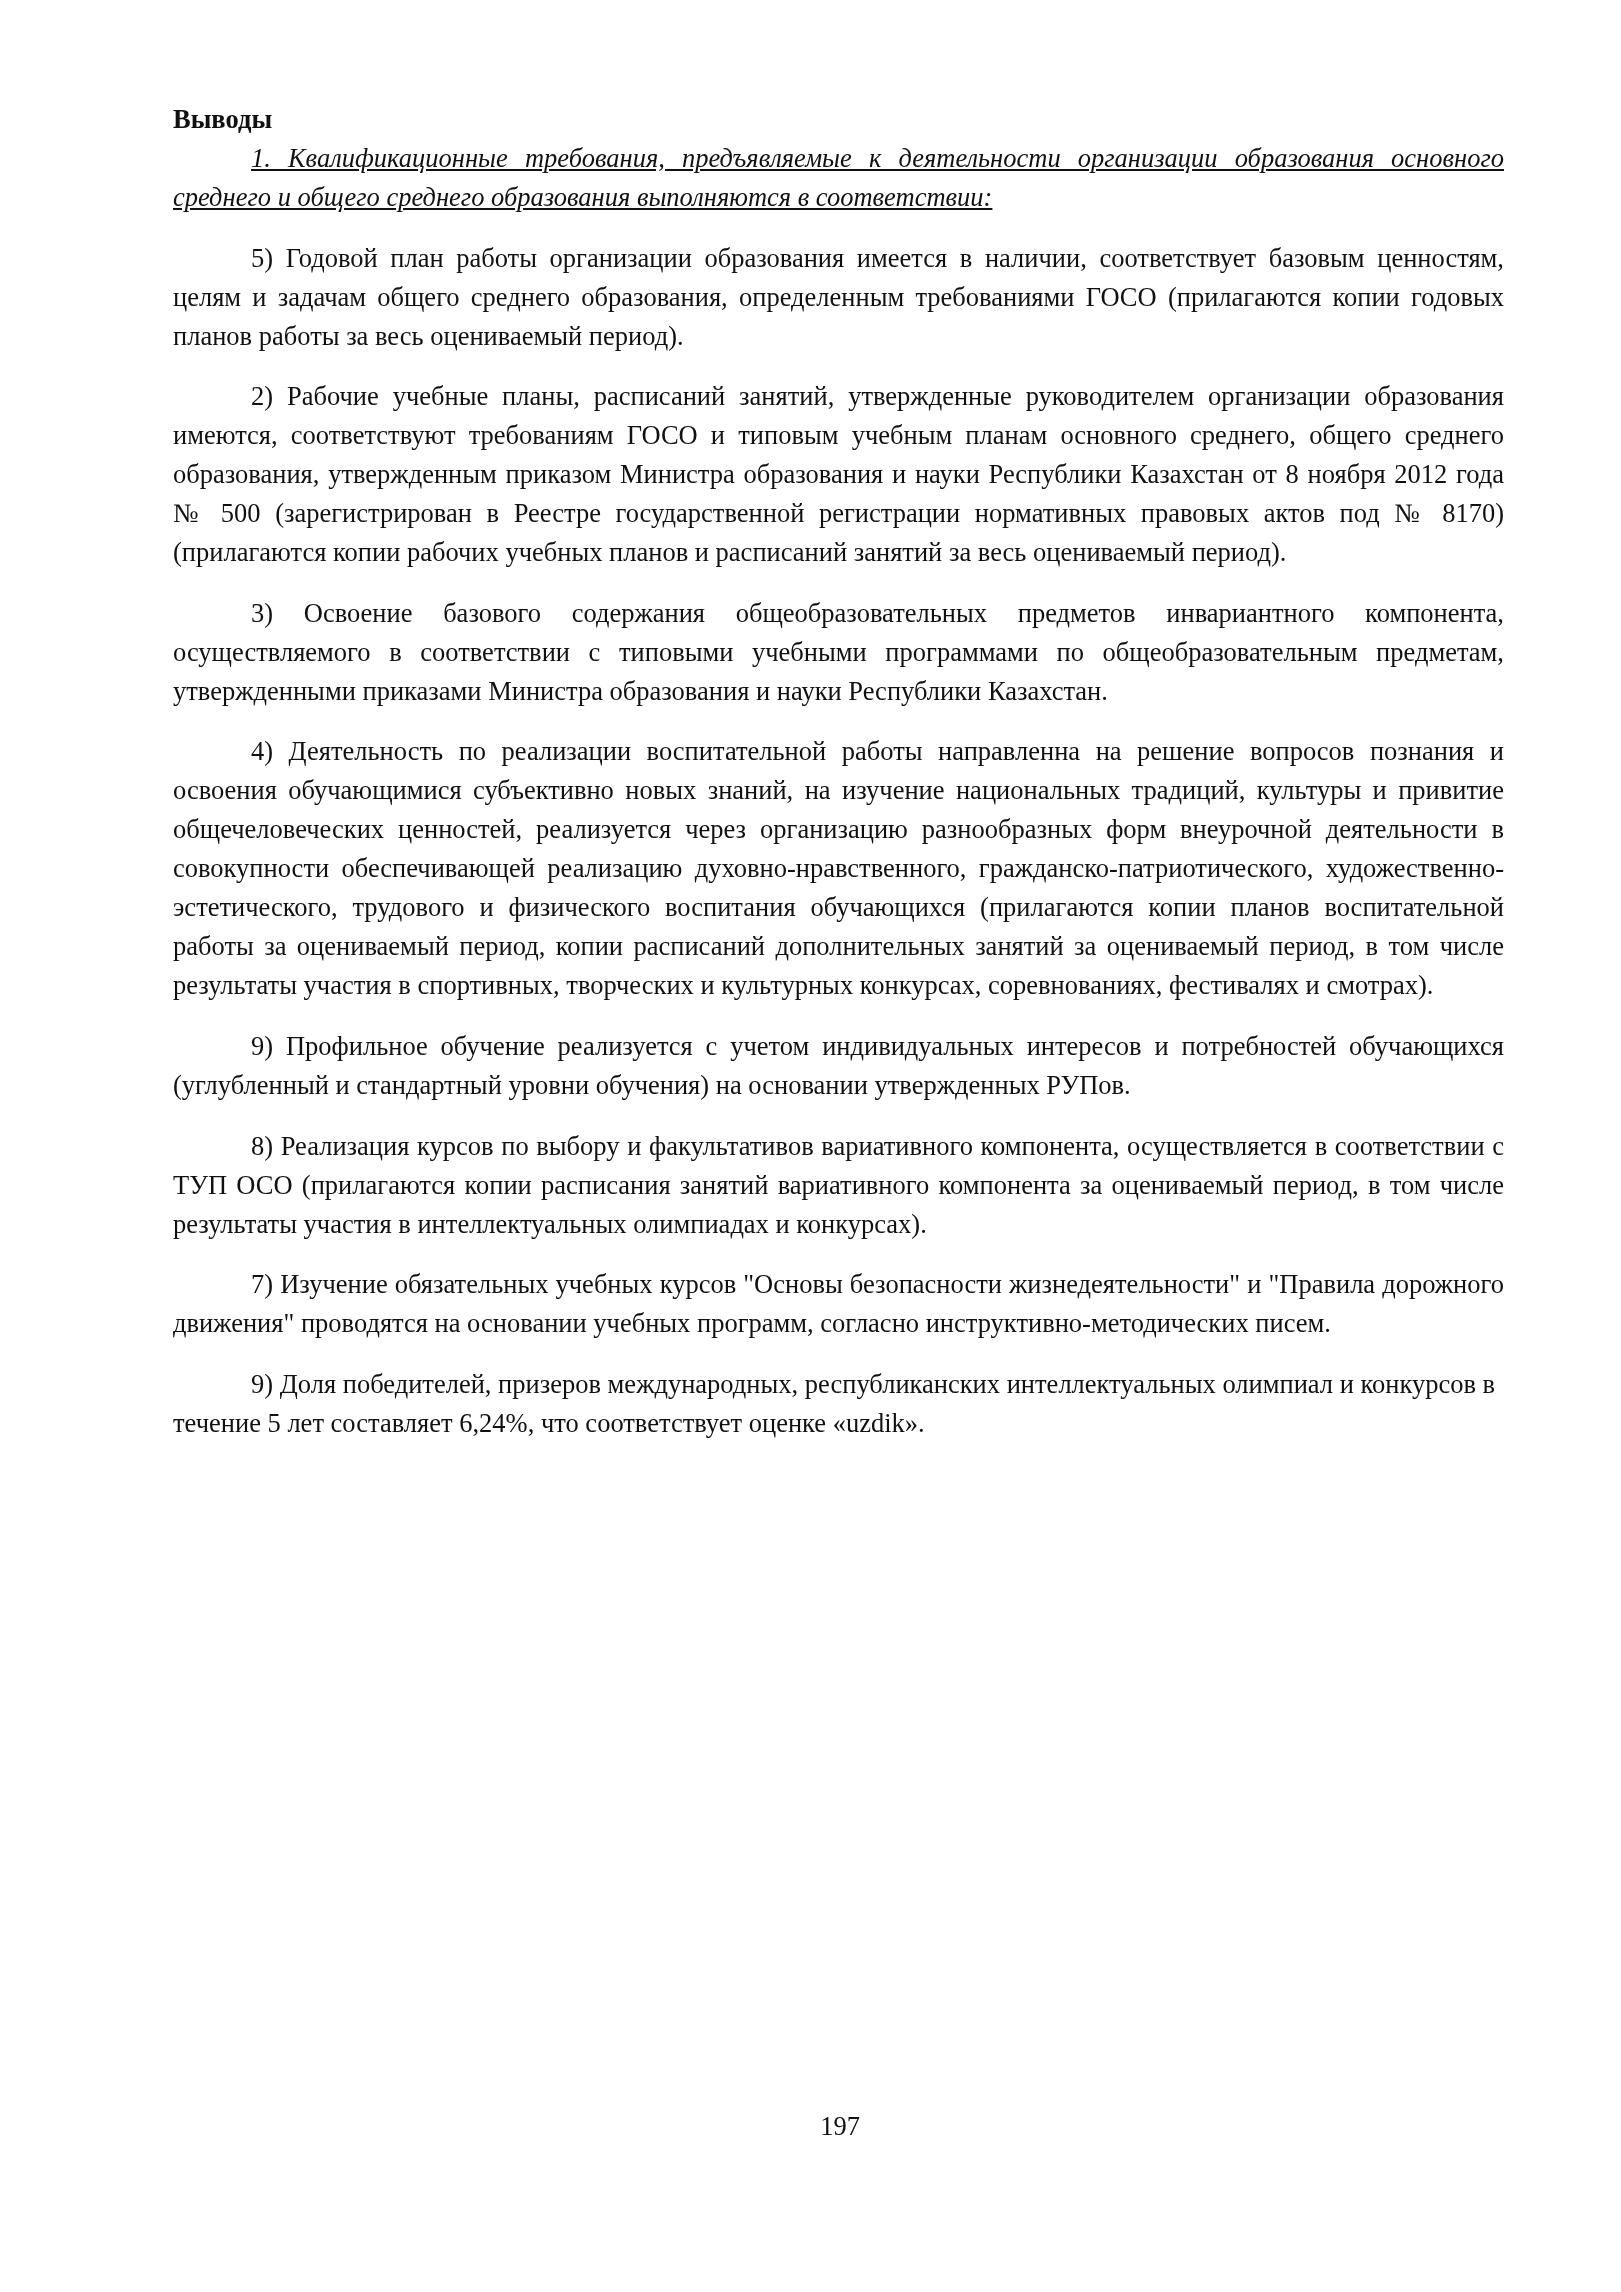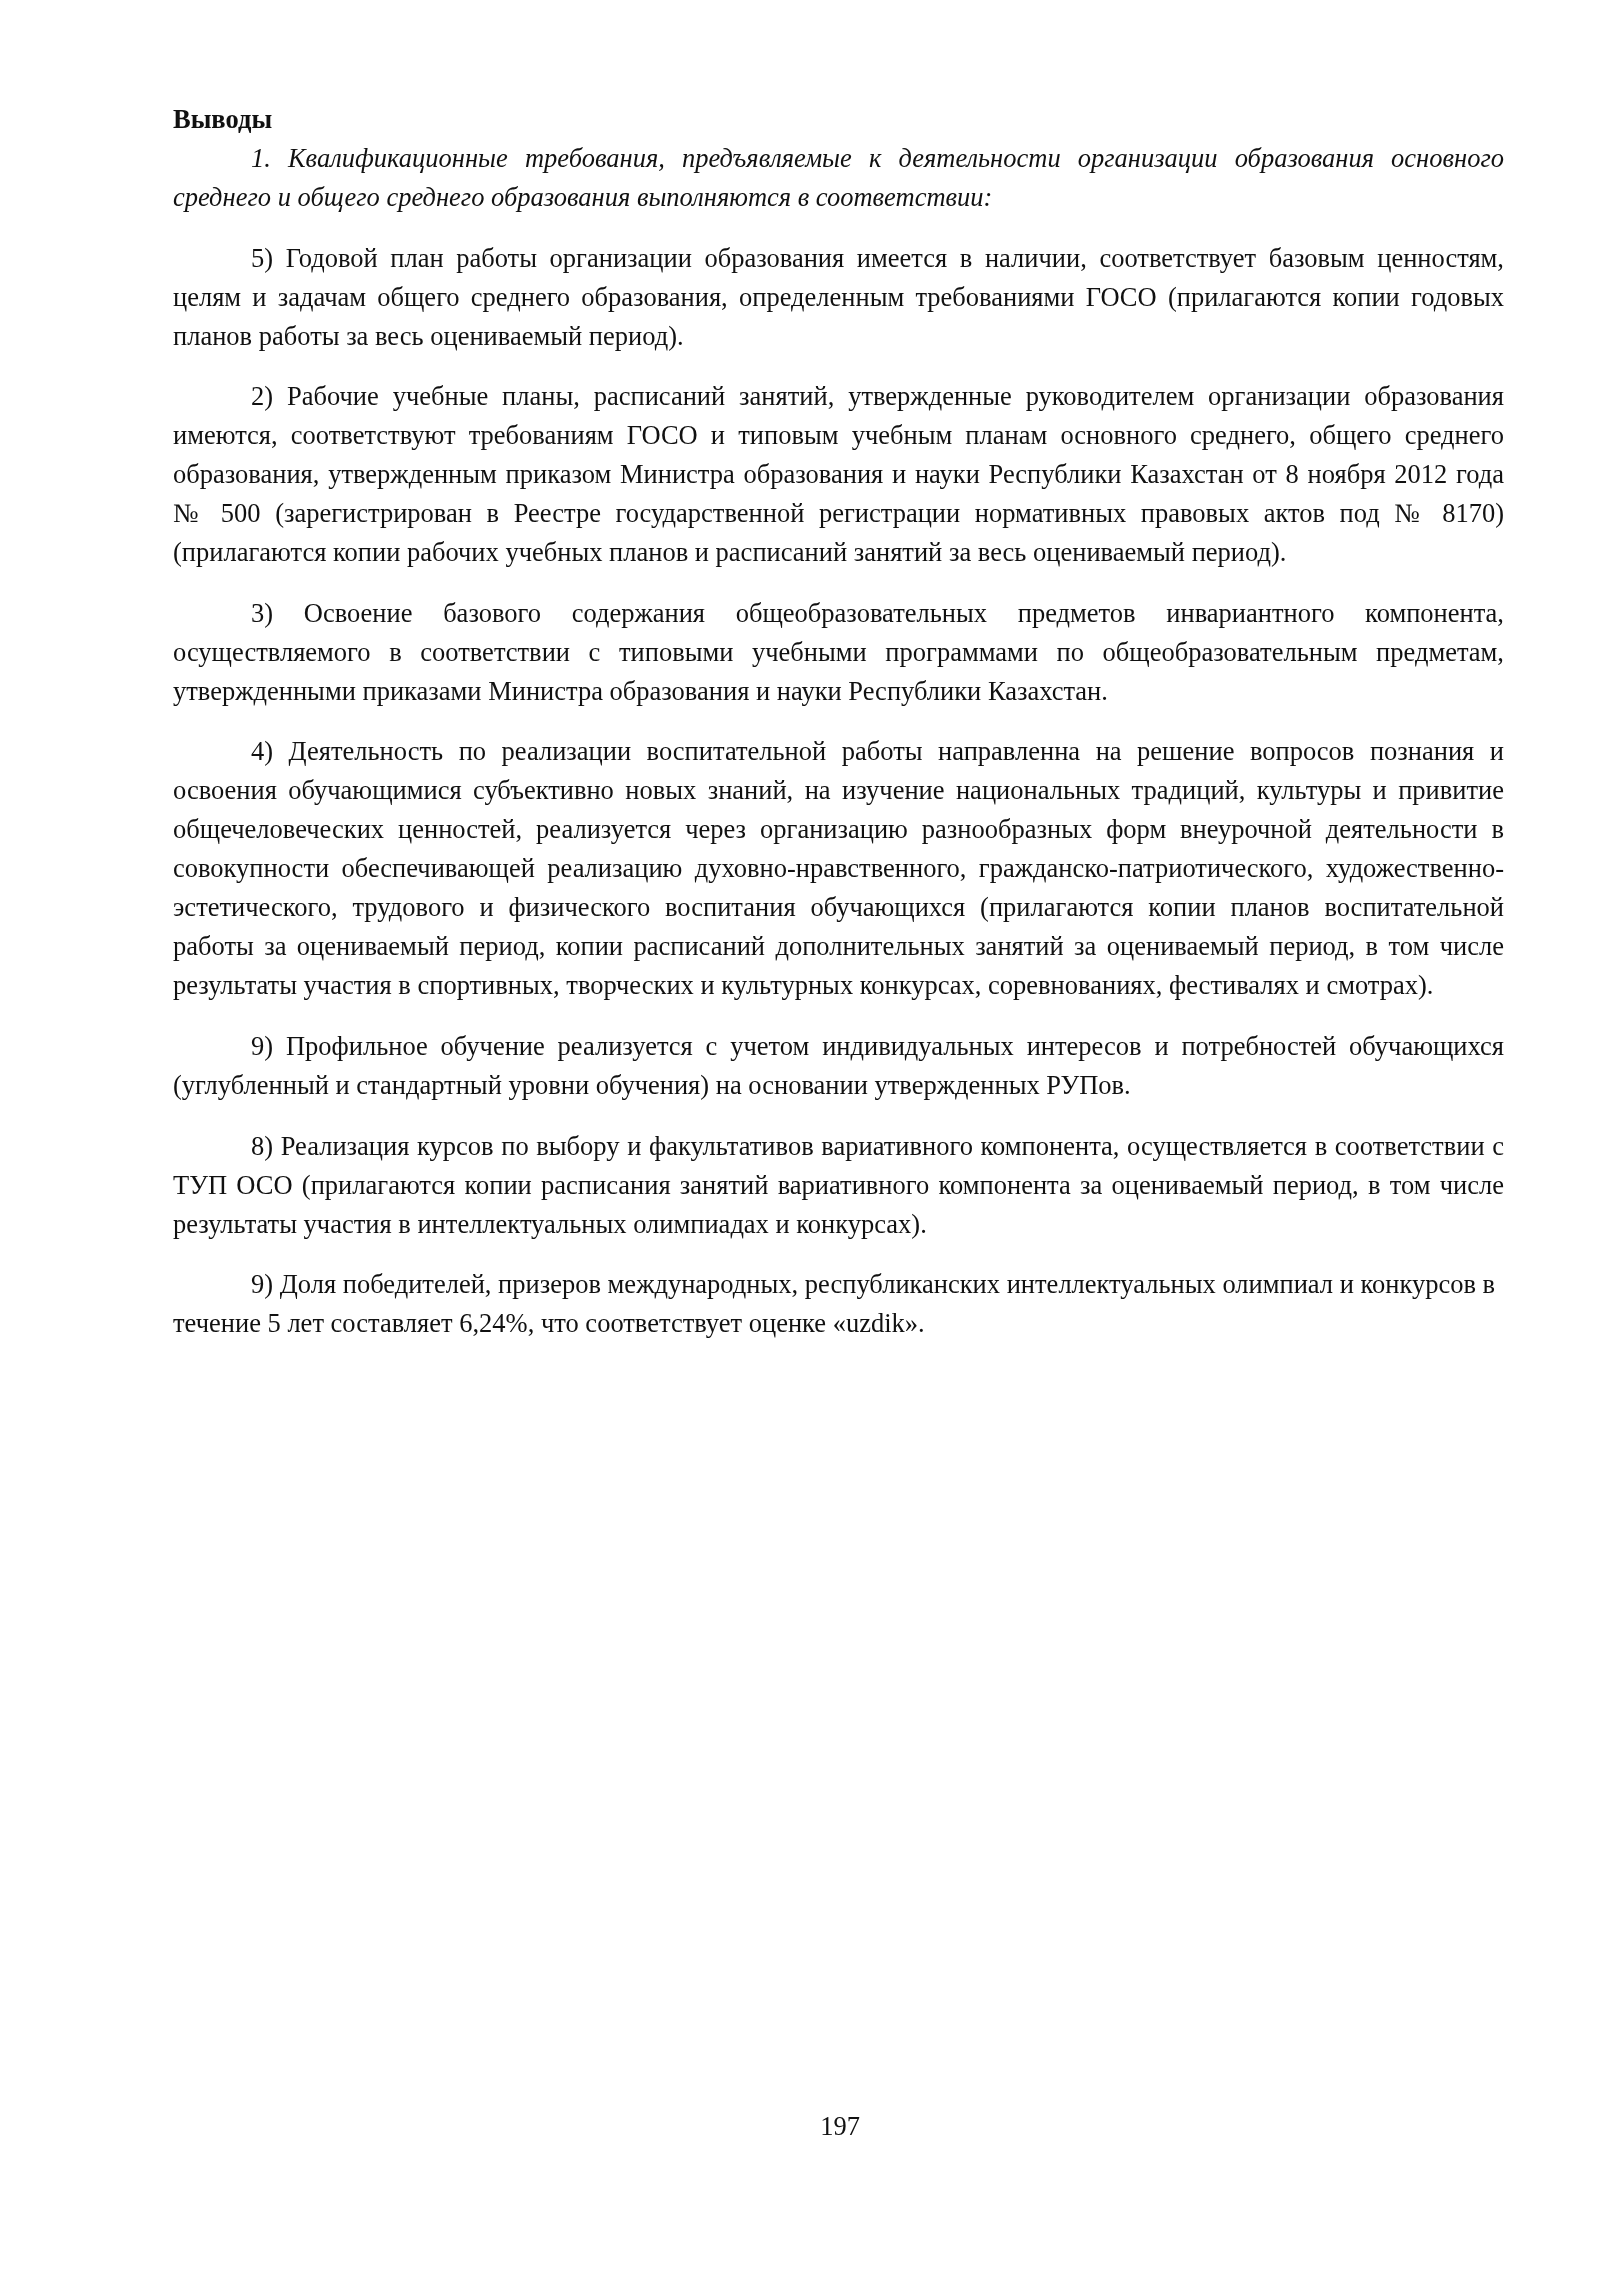--- a/index.html
+++ b/index.html
@@ -3,37 +3,38 @@
 <meta charset="utf-8">
 <style>
   html, body { margin: 0; padding: 0; background: #ffffff; }
   body { width: 1621px; height: 2293px; position: relative; overflow: hidden; }
   .page {
     position: absolute; left: 173px; top: 100px; width: 1331px;
     font-family: "Liberation Serif", "DejaVu Serif", serif;
     font-size: 26.5px; line-height: 39px; color: #111111;
   }
   .heading { font-weight: bold; margin: 0; }
-  .lead { font-style: italic; text-align: justify; text-indent: 78px; margin: 0 0 21.6px 0; }
+  .lead { font-style: italic; text-align: justify; text-indent: 78px; margin: 0 0 21.6px 0; text-decoration: underline; }
   .para { text-align: justify; text-indent: 78px; margin: 0 0 21.6px 0; }
   .para.noj { text-align: left; }
   .page-number {
     position: absolute; top: 2107px; left: 0; width: 1680px; text-align: center;
     font-family: "Liberation Serif", "DejaVu Serif", serif; font-size: 26.5px; line-height: 39px; color: #111111;
   }
 </style>
 </head>
 <body>
 
 <div class="page">
   <p class="heading">Выводы</p>
   <p class="lead">1. Квалификационные требования, предъявляемые к деятельности организации образования основного среднего и общего среднего образования выполняются в соответствии:</p>
   <p class="para">5) Годовой план работы организации образования имеется в наличии, соответствует базовым ценностям, целям и задачам общего среднего образования, определенным требованиями ГОСО (прилагаются копии годовых планов работы за весь оцениваемый период).</p>
   <p class="para">2) Рабочие учебные планы, расписаний занятий, утвержденные руководителем организации образования имеются, соответствуют требованиям ГОСО и типовым учебным планам основного среднего, общего среднего образования, утвержденным приказом Министра образования и науки Республики Казахстан от 8 ноября 2012 года № 500 (зарегистрирован в Реестре государственной регистрации нормативных правовых актов под № 8170) (прилагаются копии рабочих учебных планов и расписаний занятий за весь оцениваемый период).</p>
   <p class="para">3) Освоение базового содержания общеобразовательных предметов инвариантного компонента, осуществляемого в соответствии с типовыми учебными программами по общеобразовательным предметам, утвержденными приказами Министра образования и науки Республики Казахстан.</p>
   <p class="para">4) Деятельность по реализации воспитательной работы направленна на решение вопросов познания и освоения обучающимися субъективно новых знаний, на изучение национальных традиций, культуры и привитие общечеловеческих ценностей, реализуется через организацию разнообразных форм внеурочной деятельности в совокупности обеспечивающей реализацию духовно-нравственного, гражданско-патриотического, художественно-эстетического, трудового и физического воспитания обучающихся (прилагаются копии планов воспитательной работы за оцениваемый период, копии расписаний дополнительных занятий за оцениваемый период, в том числе результаты участия в спортивных, творческих и культурных конкурсах, соревнованиях, фестивалях и смотрах).</p>
   <p class="para">9) Профильное обучение реализуется с учетом индивидуальных интересов и потребностей обучающихся (углубленный и стандартный уровни обучения) на основании утвержденных РУПов.</p>
   <p class="para">8) Реализация курсов по выбору и факультативов вариативного компонента, осуществляется в соответствии с ТУП ОСО (прилагаются копии расписания занятий вариативного компонента за оцениваемый период, в том числе результаты участия в интеллектуальных олимпиадах и конкурсах).</p>
+  <p class="para">7) Изучение обязательных учебных курсов "Основы безопасности жизнедеятельности" и "Правила дорожного движения" проводятся на основании учебных программ, согласно инструктивно-методических писем.</p>
   <p class="para noj">9) Доля победителей, призеров международных, республиканских  интеллектуальных олимпиал и конкурсов в течение 5 лет составляет 6,24%, что соответствует оценке «uzdik».</p>
 </div>
 
 <div class="page-number">197</div>
 
 
 </body></html>

